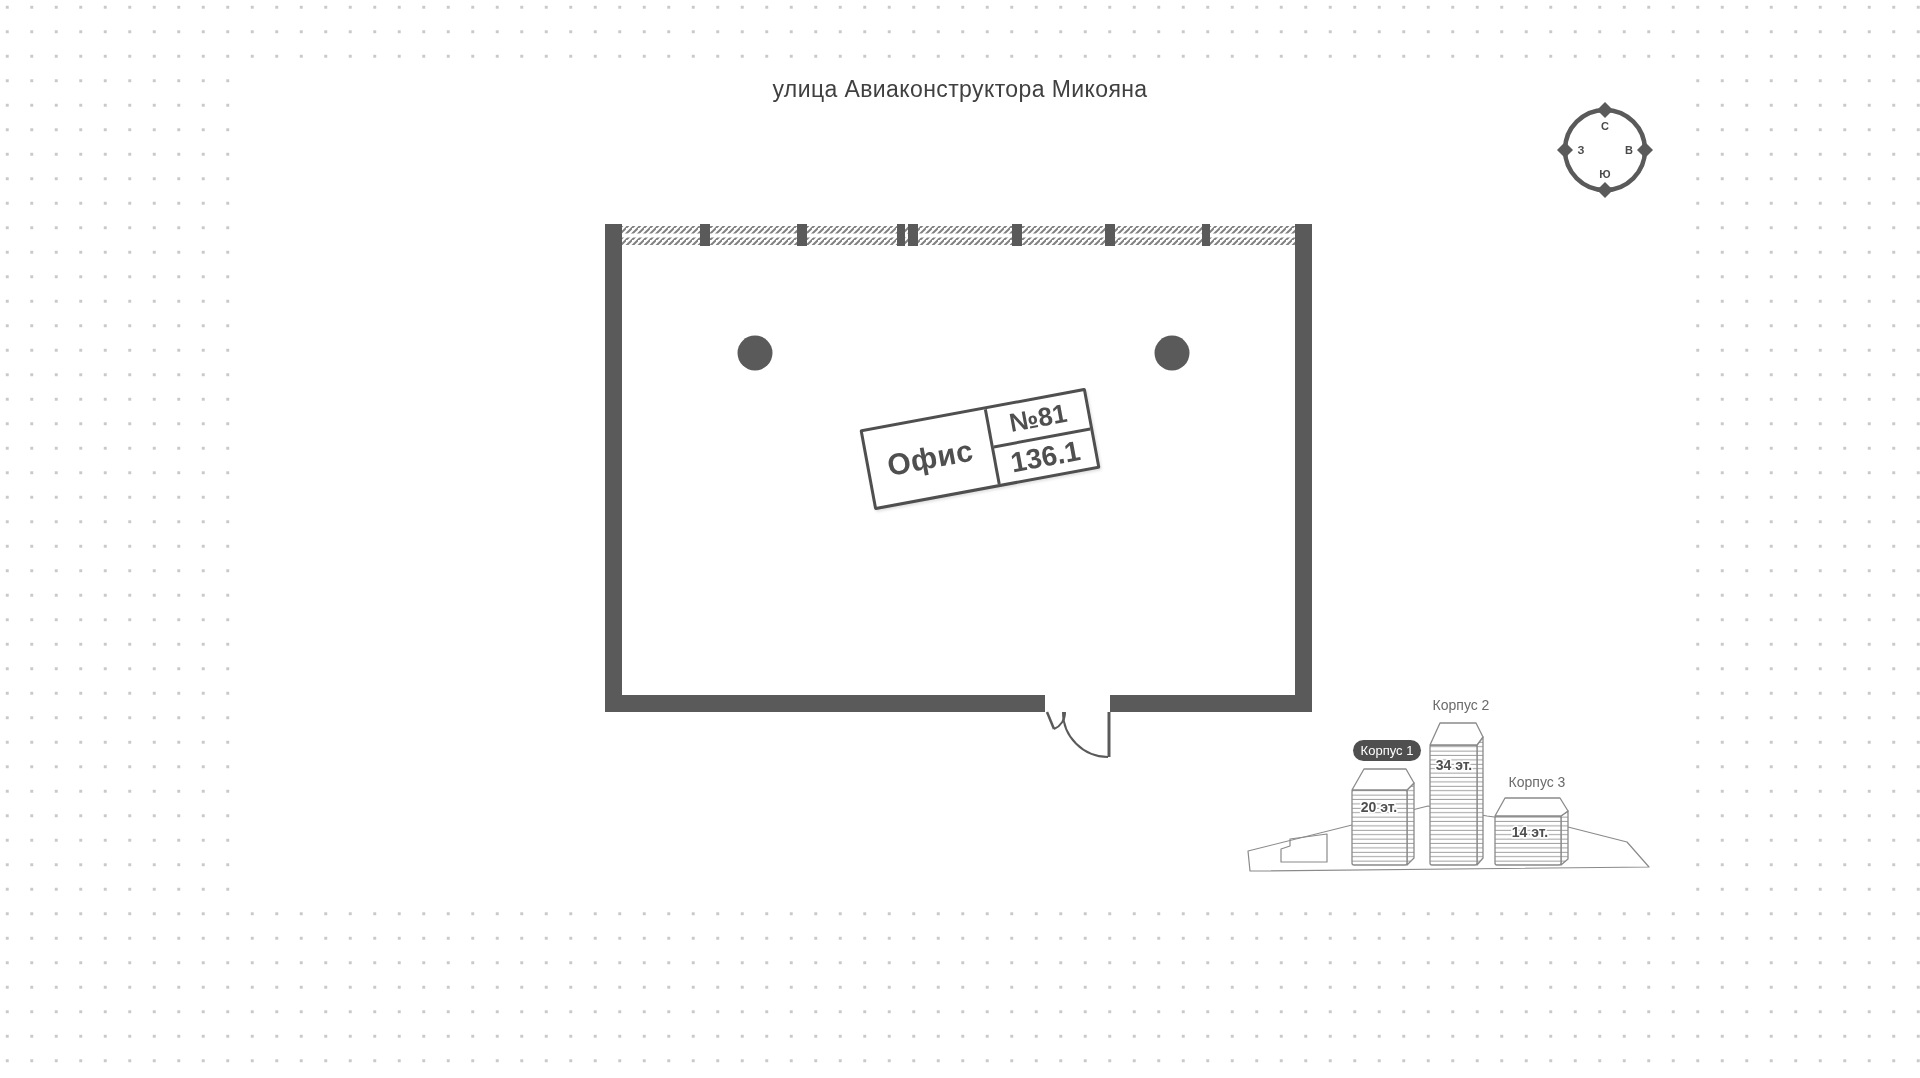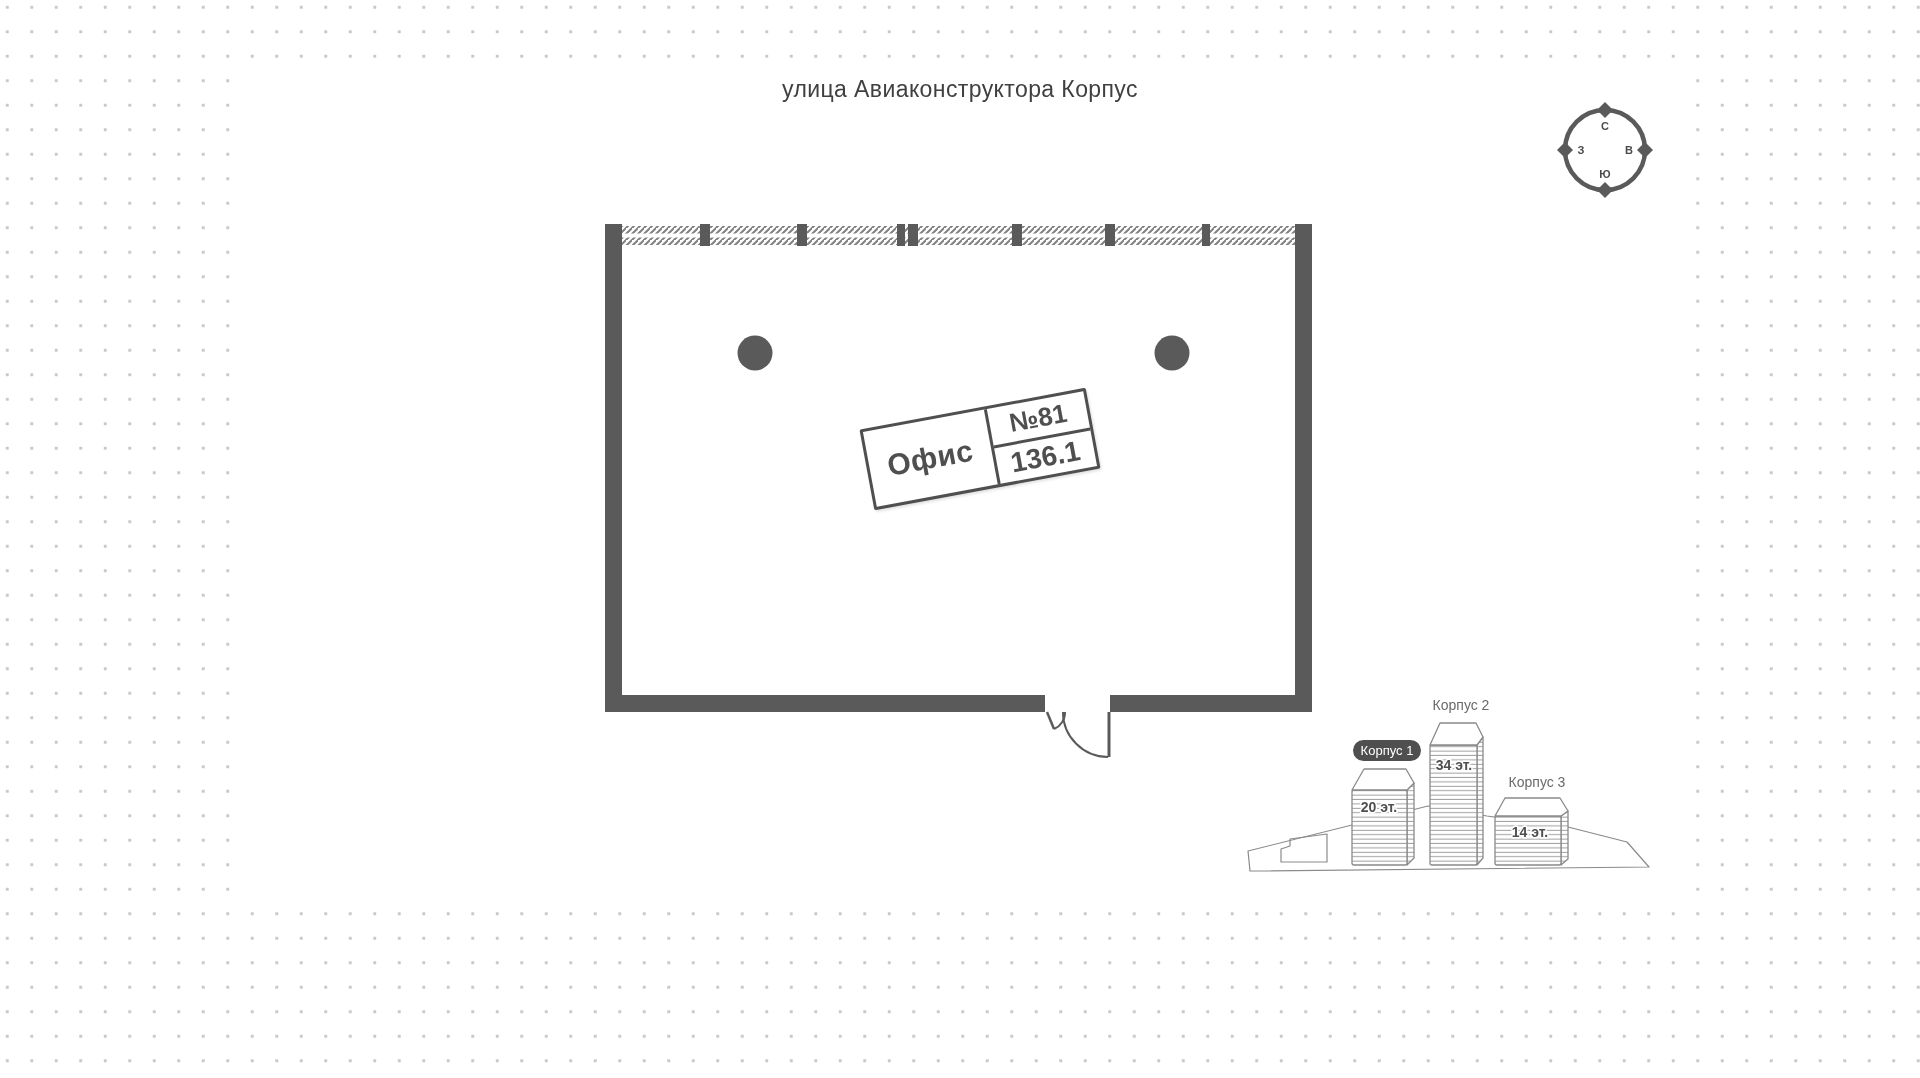--- a/index.html
+++ b/index.html
@@ -53,21 +53,21 @@
     font-size:14px;font-weight:bold;fill:#4f4f4f;
     paint-order:stroke;stroke:#ffffff;stroke-width:3px;
   }
   .minimap .badge-label{font-size:13px;fill:#ffffff;}
 </style>
 </head>
 <body>
 
 <div class="plan-card"></div>
 
-<div class="street-label">улица Авиаконструктора Корпус</div>
+<div class="street-label">улица Авиаконструктора Микояна</div>
 
 <svg class="compass" viewBox="0 0 100 100">
   <circle cx="50" cy="50" r="40" fill="#ffffff" stroke="#5a5a5a" stroke-width="4.5"></circle>
   <g fill="#5a5a5a">
     <polygon points="50,2 58,10 50,18 42,10"></polygon>
     <polygon points="98,50 90,58 82,50 90,42"></polygon>
     <polygon points="50,98 42,90 50,82 58,90"></polygon>
     <polygon points="2,50 10,42 18,50 10,58"></polygon>
   </g>
   <text x="50" y="26" text-anchor="middle" dominant-baseline="central">С</text>

